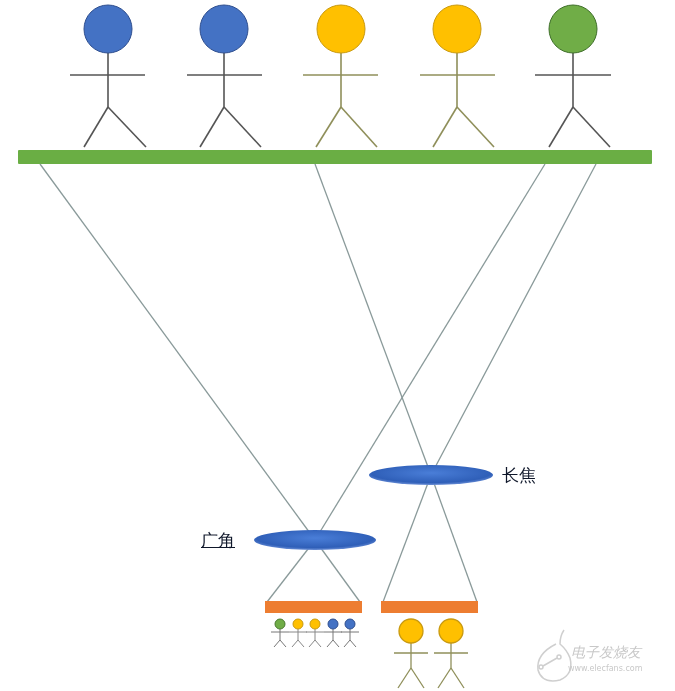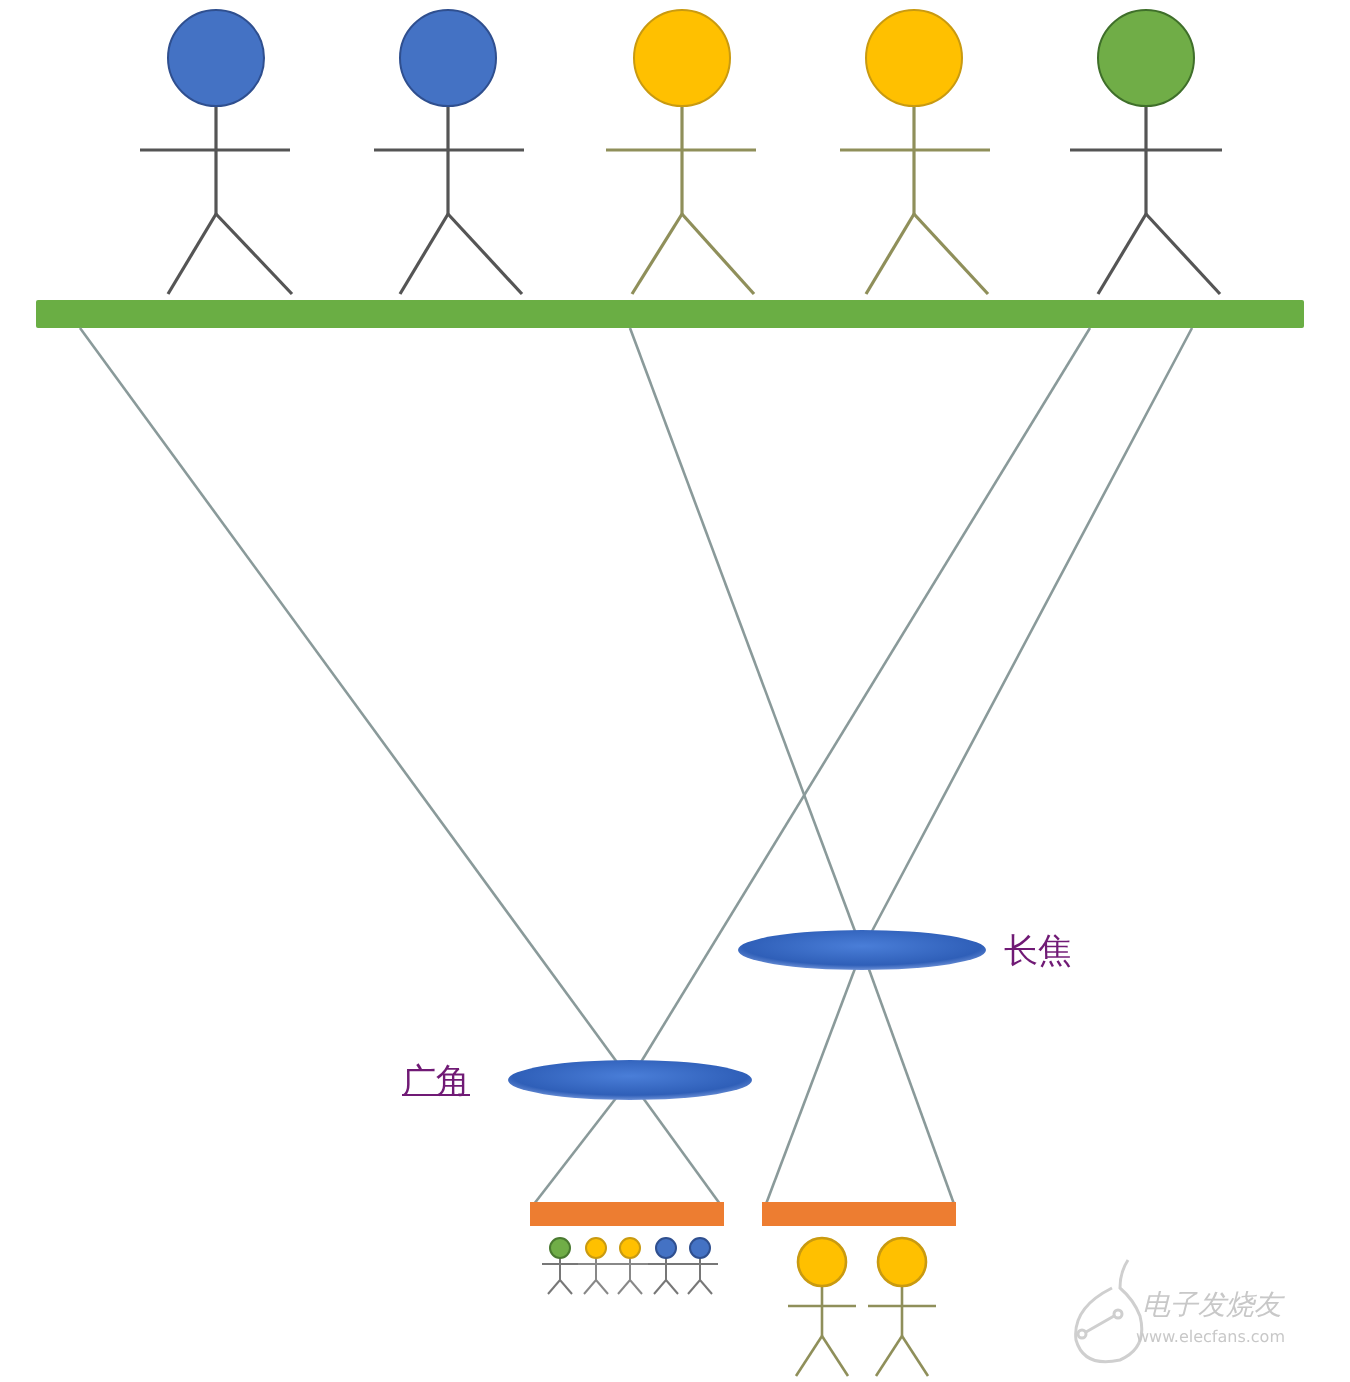--- a/index.html
+++ b/index.html
@@ -1,18 +1,18 @@
 <!DOCTYPE html>
 <html><head>
 <meta charset="utf-8">
 <style>
   html, body { margin:0; padding:0; background:#ffffff; }
   body { width:675px; height:691px; position:relative; overflow:hidden; font-family:"DejaVu Sans", sans-serif; }
   #diagram { position:absolute; left:0; top:0; }
-  .label { position:absolute; font-size:17px; color:#701a75; font-family:"DejaVu Sans", sans-serif; }
+  .label { position:absolute; font-size:17px; color:#0f172a; font-family:"DejaVu Sans", sans-serif; }
   .wm { position:absolute; color:#c8c8c8; font-family:"DejaVu Sans", sans-serif; }
 </style>
 </head>
 <body>
 
 <svg id="diagram" width="675" height="691" viewBox="0 0 675 691">
   <defs>
     <radialGradient id="lensGrad" cx="50%" cy="40%" r="60%">
       <stop offset="0%" stop-color="#4a7ed8"></stop>
       <stop offset="80%" stop-color="#2f5fb8"></stop>

